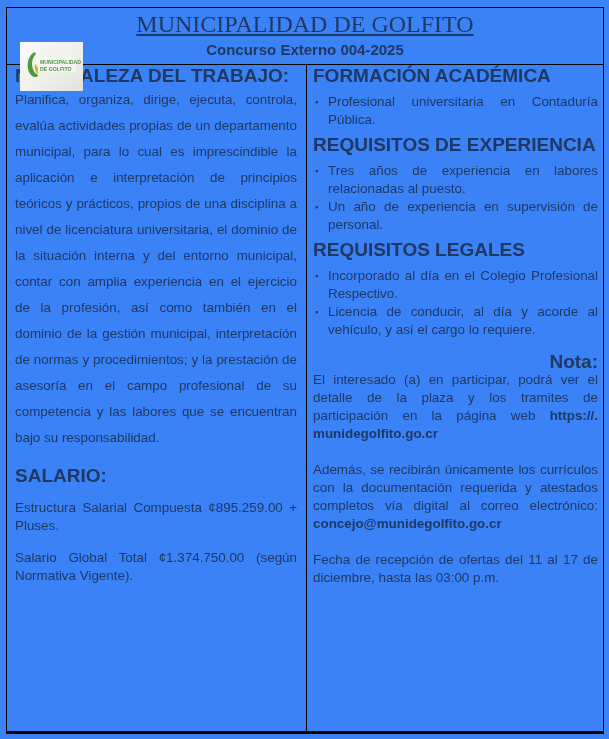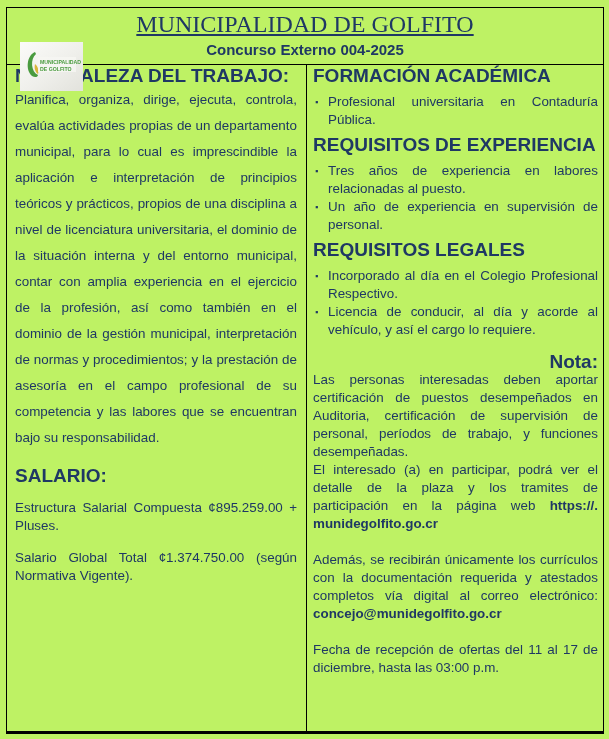--- a/index.html
+++ b/index.html
@@ -2,21 +2,21 @@
 <html><head>
 <meta charset="utf-8">
 <style>
   * { box-sizing: border-box; }
   html, body { margin: 0; padding: 0; background: #ffffff; }
   body { width: 609px; height: 739px; font-family: "Liberation Sans", sans-serif; }
 
   .page {
     position: relative;
     width: 609px; height: 739px;
-    background: #bef264;
+    background: #3b82f6;
     padding: 7px 5px 5px 6px;
   }
   .doc {
     position: relative;
     width: 100%; height: 100%;
     border: 1.5px solid #000;
     border-bottom-width: 3px;
     display: flex; flex-direction: column;
     overflow: hidden;
     color: #1f3864;
@@ -156,21 +156,20 @@
             <span class="bullet-glyph">▪</span>
             <span class="bullet-text">Incorporado al día en el Colegio Profesional Respectivo.</span>
           </li>
           <li>
             <span class="bullet-glyph">▪</span>
             <span class="bullet-text">Licencia de conducir, al día y acorde al vehículo, y así el cargo lo requiere.</span>
           </li>
         </ul>
 
         <h2 class="note-label">Nota:</h2>
-        <p>Las personas interesadas deben aportar certificación de puestos desempeñados en Auditoria, certificación de supervisión de personal, períodos de trabajo, y funciones desempeñadas.</p>
         <p>
           <span>El interesado (a) en participar, podrá ver el detalle de la plaza y los tramites de participación en la página web </span><span class="inline-bold">https://. munidegolfito.go.cr</span>
         </p>
 
         <p class="para-gap">
           <span>Además, se recibirán únicamente los currículos con la documentación requerida y atestados completos vía digital al correo electrónico: </span><span class="inline-bold">concejo@munidegolfito.go.cr</span>
         </p>
 
         <p class="para-gap">Fecha de recepción de ofertas del 11 al 17 de diciembre, hasta las 03:00 p.m.</p>
       </section>

